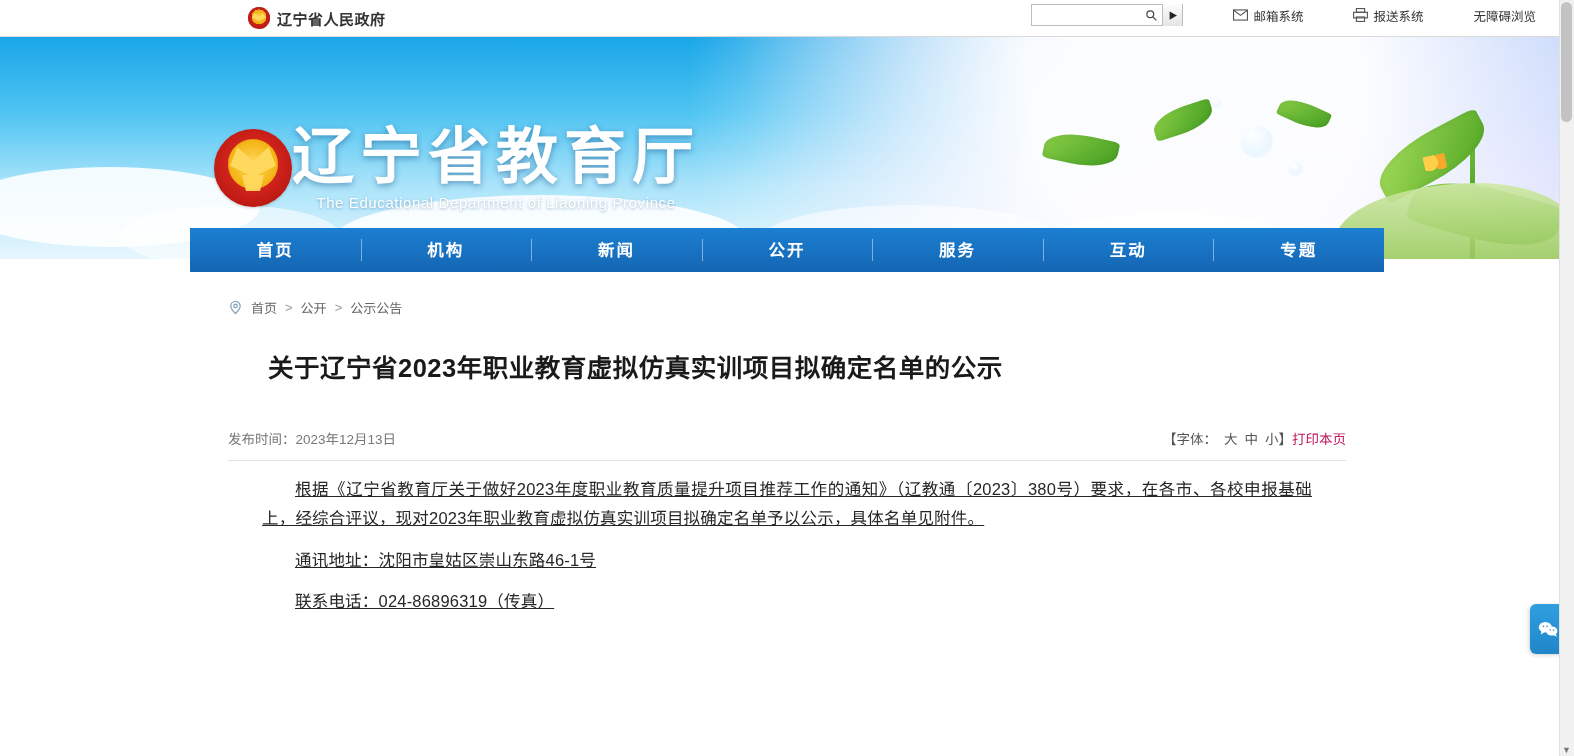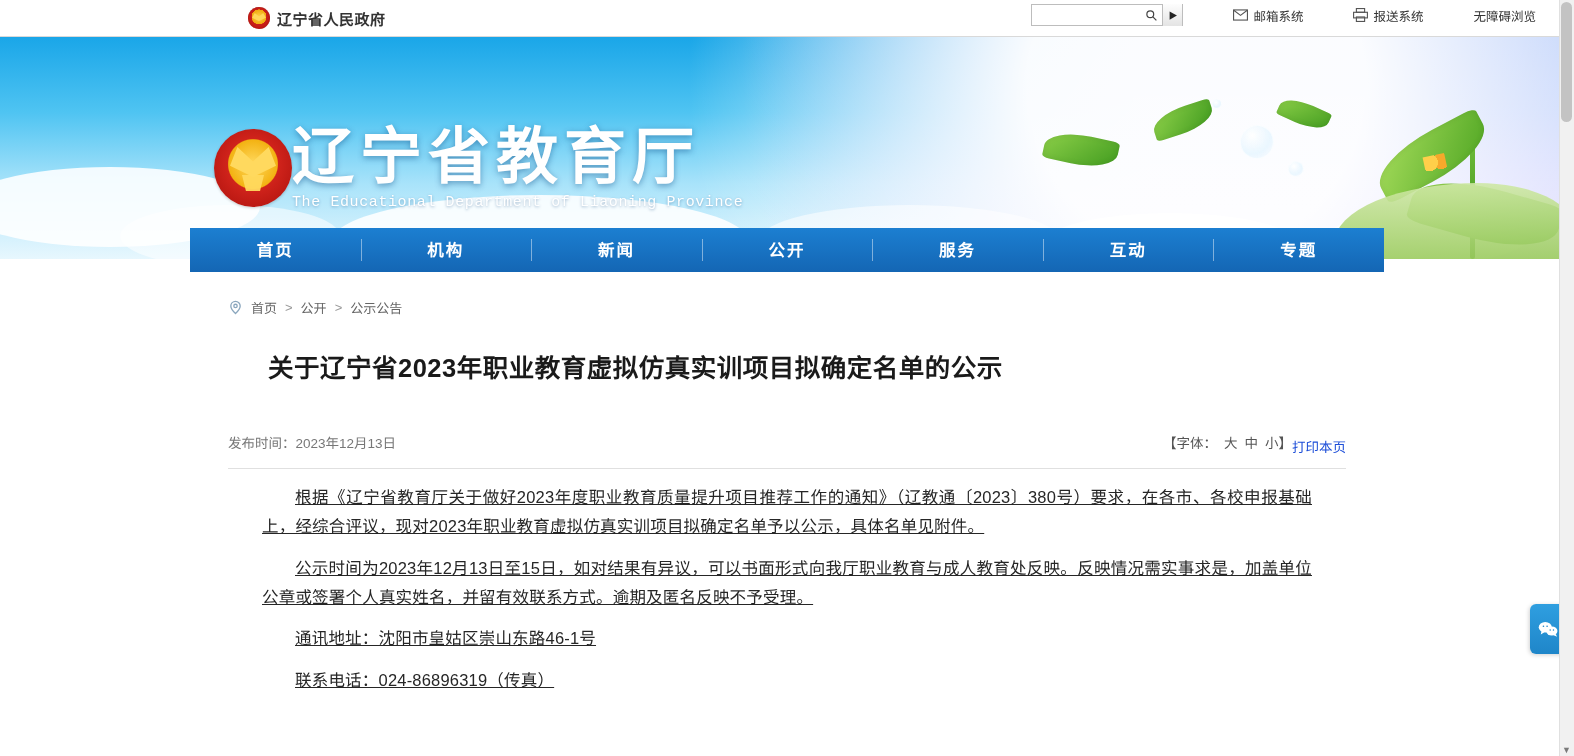--- a/index.html
+++ b/index.html
@@ -187,25 +187,26 @@
     opacity: .95;
   }
   .title-cn {
     font-family: "Liberation Serif", serif;
     font-size: 62px; font-weight: 700; color: #ffffff;
     letter-spacing: 6px;
     text-shadow: 0 2px 6px rgba(0,60,120,.45);
     line-height: 1.05;
   }
   .title-en {
-    font-family: Liberation Mono, monospace;
+    font-family: Liberation Sans, sans-serif;
     font-size: 15px; color: #ffffff;
     letter-spacing: .6px;
     text-shadow: 0 1px 3px rgba(0,60,120,.4);
     margin-top: 4px;
+    text-align: center;
   }
 
   
   .nav {
     position: absolute;
     left: 190px; top: 228px;
     width: 1194px; height: 44px;
     background: linear-gradient(180deg, #1c7fd1 0%, #1466b4 100%);
     display: flex; align-items: center;
   }
@@ -261,21 +262,21 @@
   .meta-row {
     margin: 44px 38px 0 38px;
     padding-bottom: 12px;
     border-bottom: 1px solid #e0e0e0;
     display: flex; align-items: center; justify-content: space-between;
     font-size: 13.5px; color: #777;
   }
   .meta-right { display: flex; align-items: center; gap: 0; color: #555; }
   .meta-right .fs { cursor: pointer; }
   .meta-right .sep { width: 7px; display: inline-block; }
-  .print-link { color: #1d4ed8; text-decoration: none; cursor: pointer; margin-top: 8px; }
+  .print-link { color: #be185d; text-decoration: none; cursor: pointer; }
 
   .body-text {
     margin: 14px 72px 0 72px;
     font-size: 16.5px;
     color: #262626;
     line-height: 1.78;
     letter-spacing: .2px;
   }
   .body-text p { margin: 12px 0 0 0; text-align: justify; text-decoration: underline; }
   .body-text p.indent { text-indent: 2em; }
@@ -432,21 +433,20 @@
         <span class="fs">中</span>
         <span class="sep"></span>
         <span class="fs">小</span>
         <span>】</span>
         <a class="print-link" href="#">打印本页</a>
       </div>
     </div>
 
     <div class="body-text">
       <p class="indent">根据《辽宁省教育厅关于做好2023年度职业教育质量提升项目推荐工作的通知》（辽教通〔2023〕380号）要求，在各市、各校申报基础上，经综合评议，现对2023年职业教育虚拟仿真实训项目拟确定名单予以公示，具体名单见附件。</p>
-      <p class="indent">公示时间为2023年12月13日至15日，如对结果有异议，可以书面形式向我厅职业教育与成人教育处反映。反映情况需实事求是，加盖单位公章或签署个人真实姓名，并留有效联系方式。逾期及匿名反映不予受理。</p>
       <p class="indent">通讯地址：沈阳市皇姑区崇山东路46-1号</p>
       <p class="indent">联系电话：024-86896319（传真）</p>
     </div>
   </div>
 
   <div class="float-widget">
     <span>
       <svg width="20" height="18" viewBox="0 0 22 18" fill="#ffffff">
         <ellipse cx="8" cy="7" rx="7.2" ry="5.8"></ellipse>
         <polygon points="4,11 3,15 7,12.6" fill="#ffffff"></polygon>

